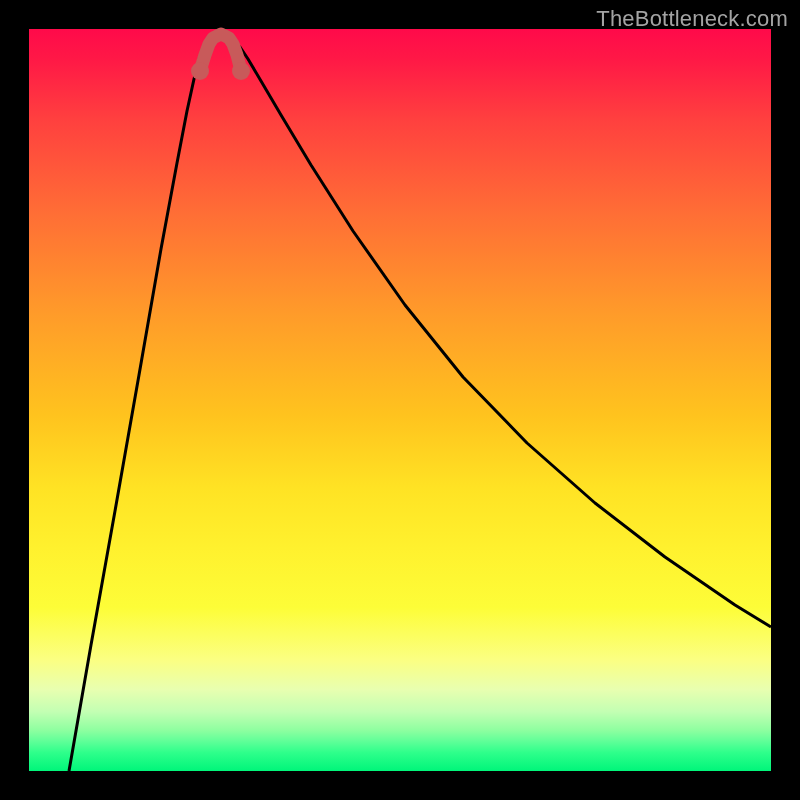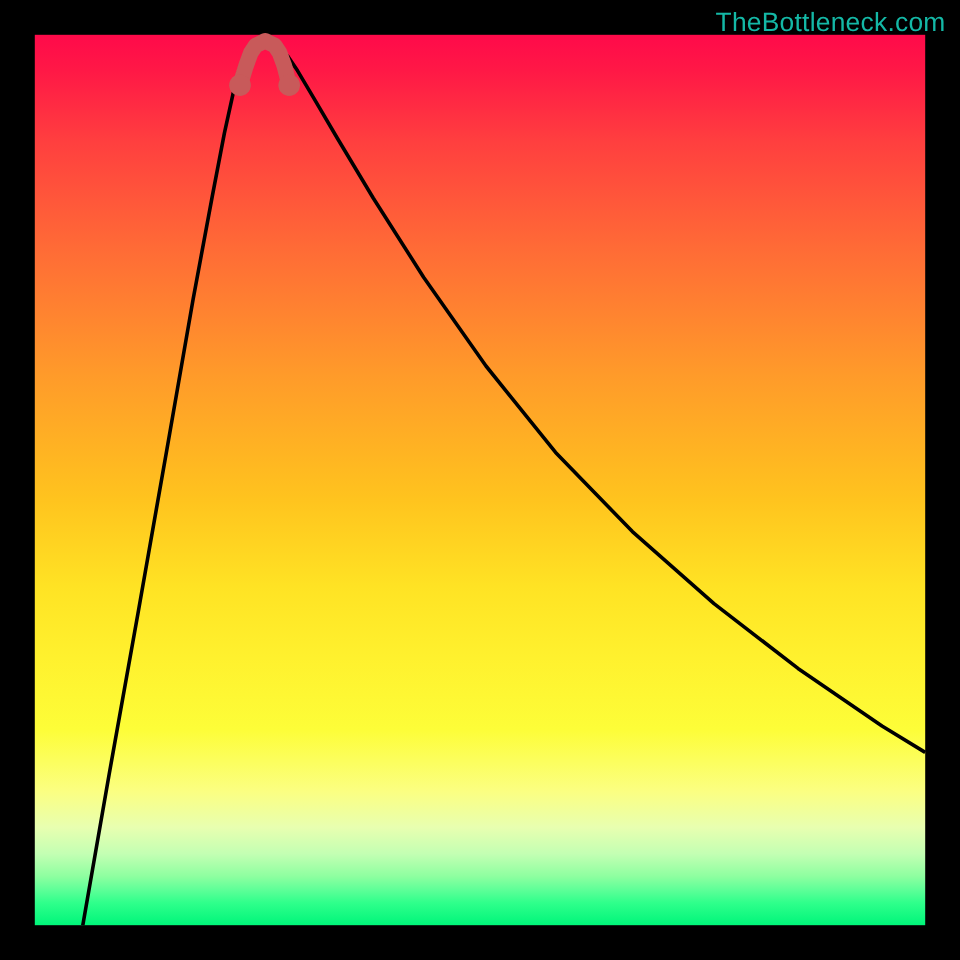--- a/index.html
+++ b/index.html
@@ -42,21 +42,21 @@
         #8effa0 94.5%,
         #5fff98 96%,
         #2fff8b 97.5%,
         #00f57a 100%
       );
   }
   .watermark {
     position: absolute;
     top: 6px;
     right: 12px;
-    color: #14b8a6;
+    color: #a3a3a3;
     font-size: 22px;
     font-weight: 500;
     letter-spacing: 0.2px;
     user-select: none;
   }
   svg.curves {
     position: absolute;
     left: 0;
     top: 0;
     width: 742px;

